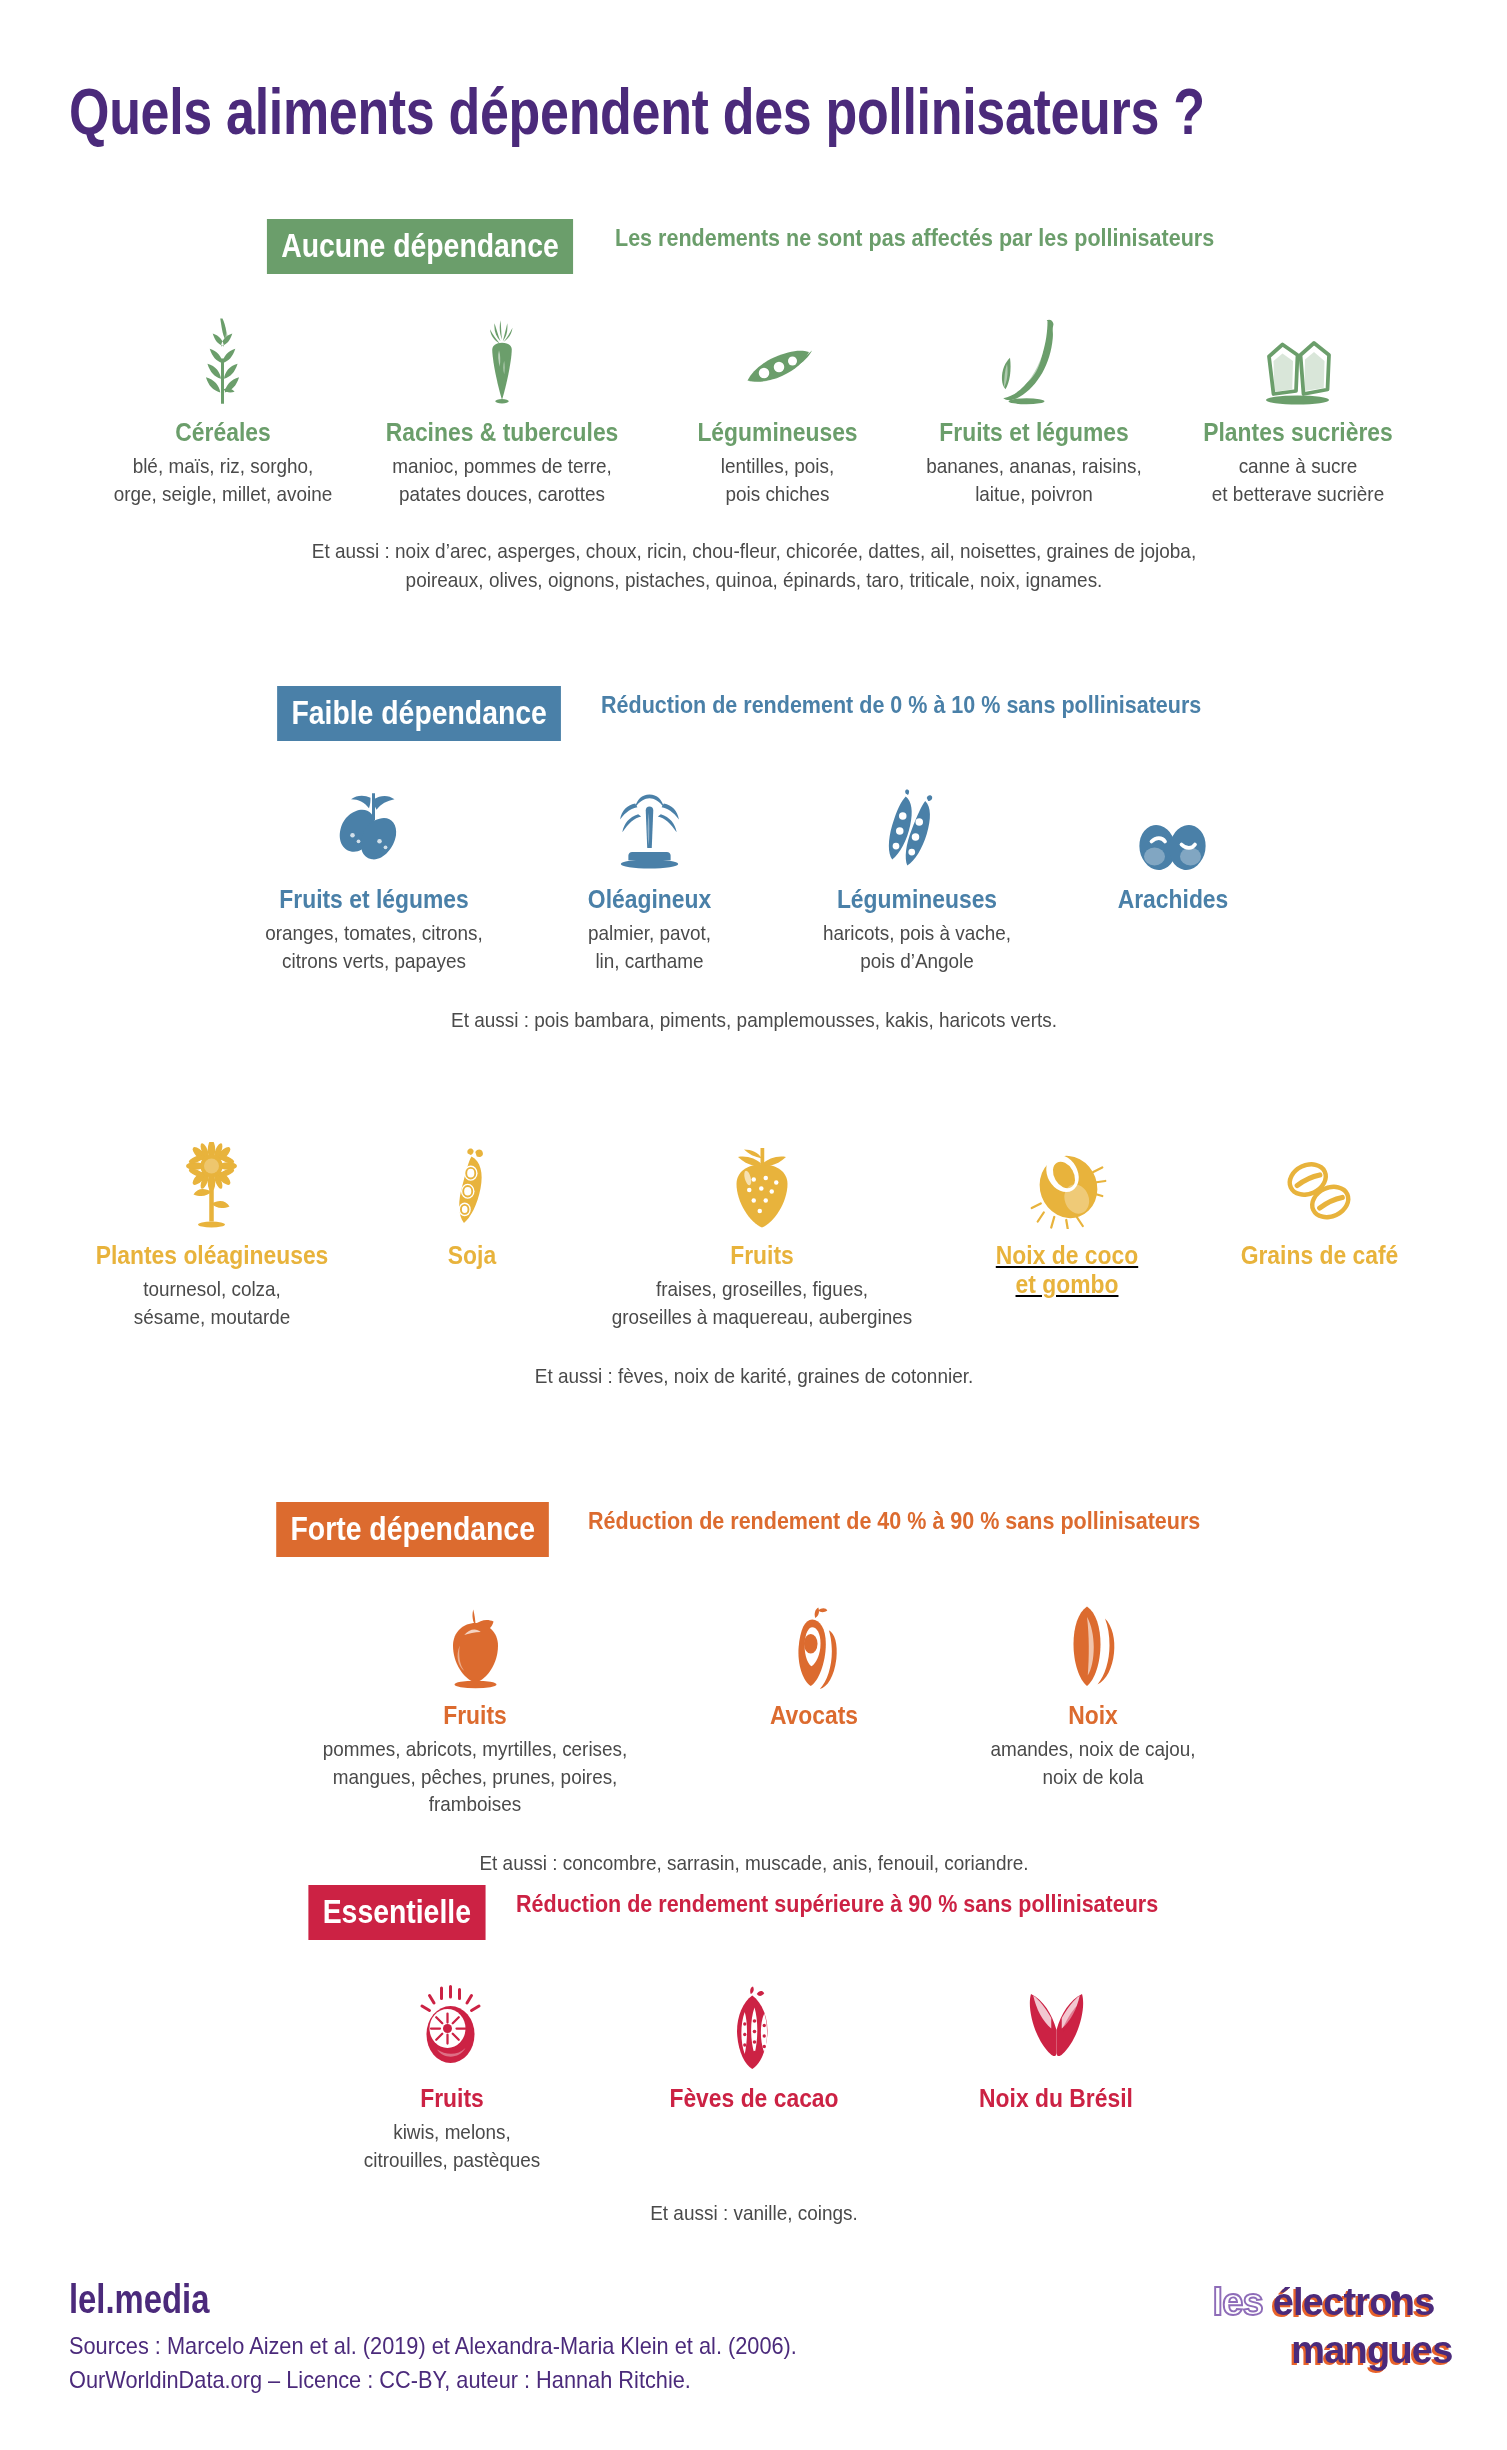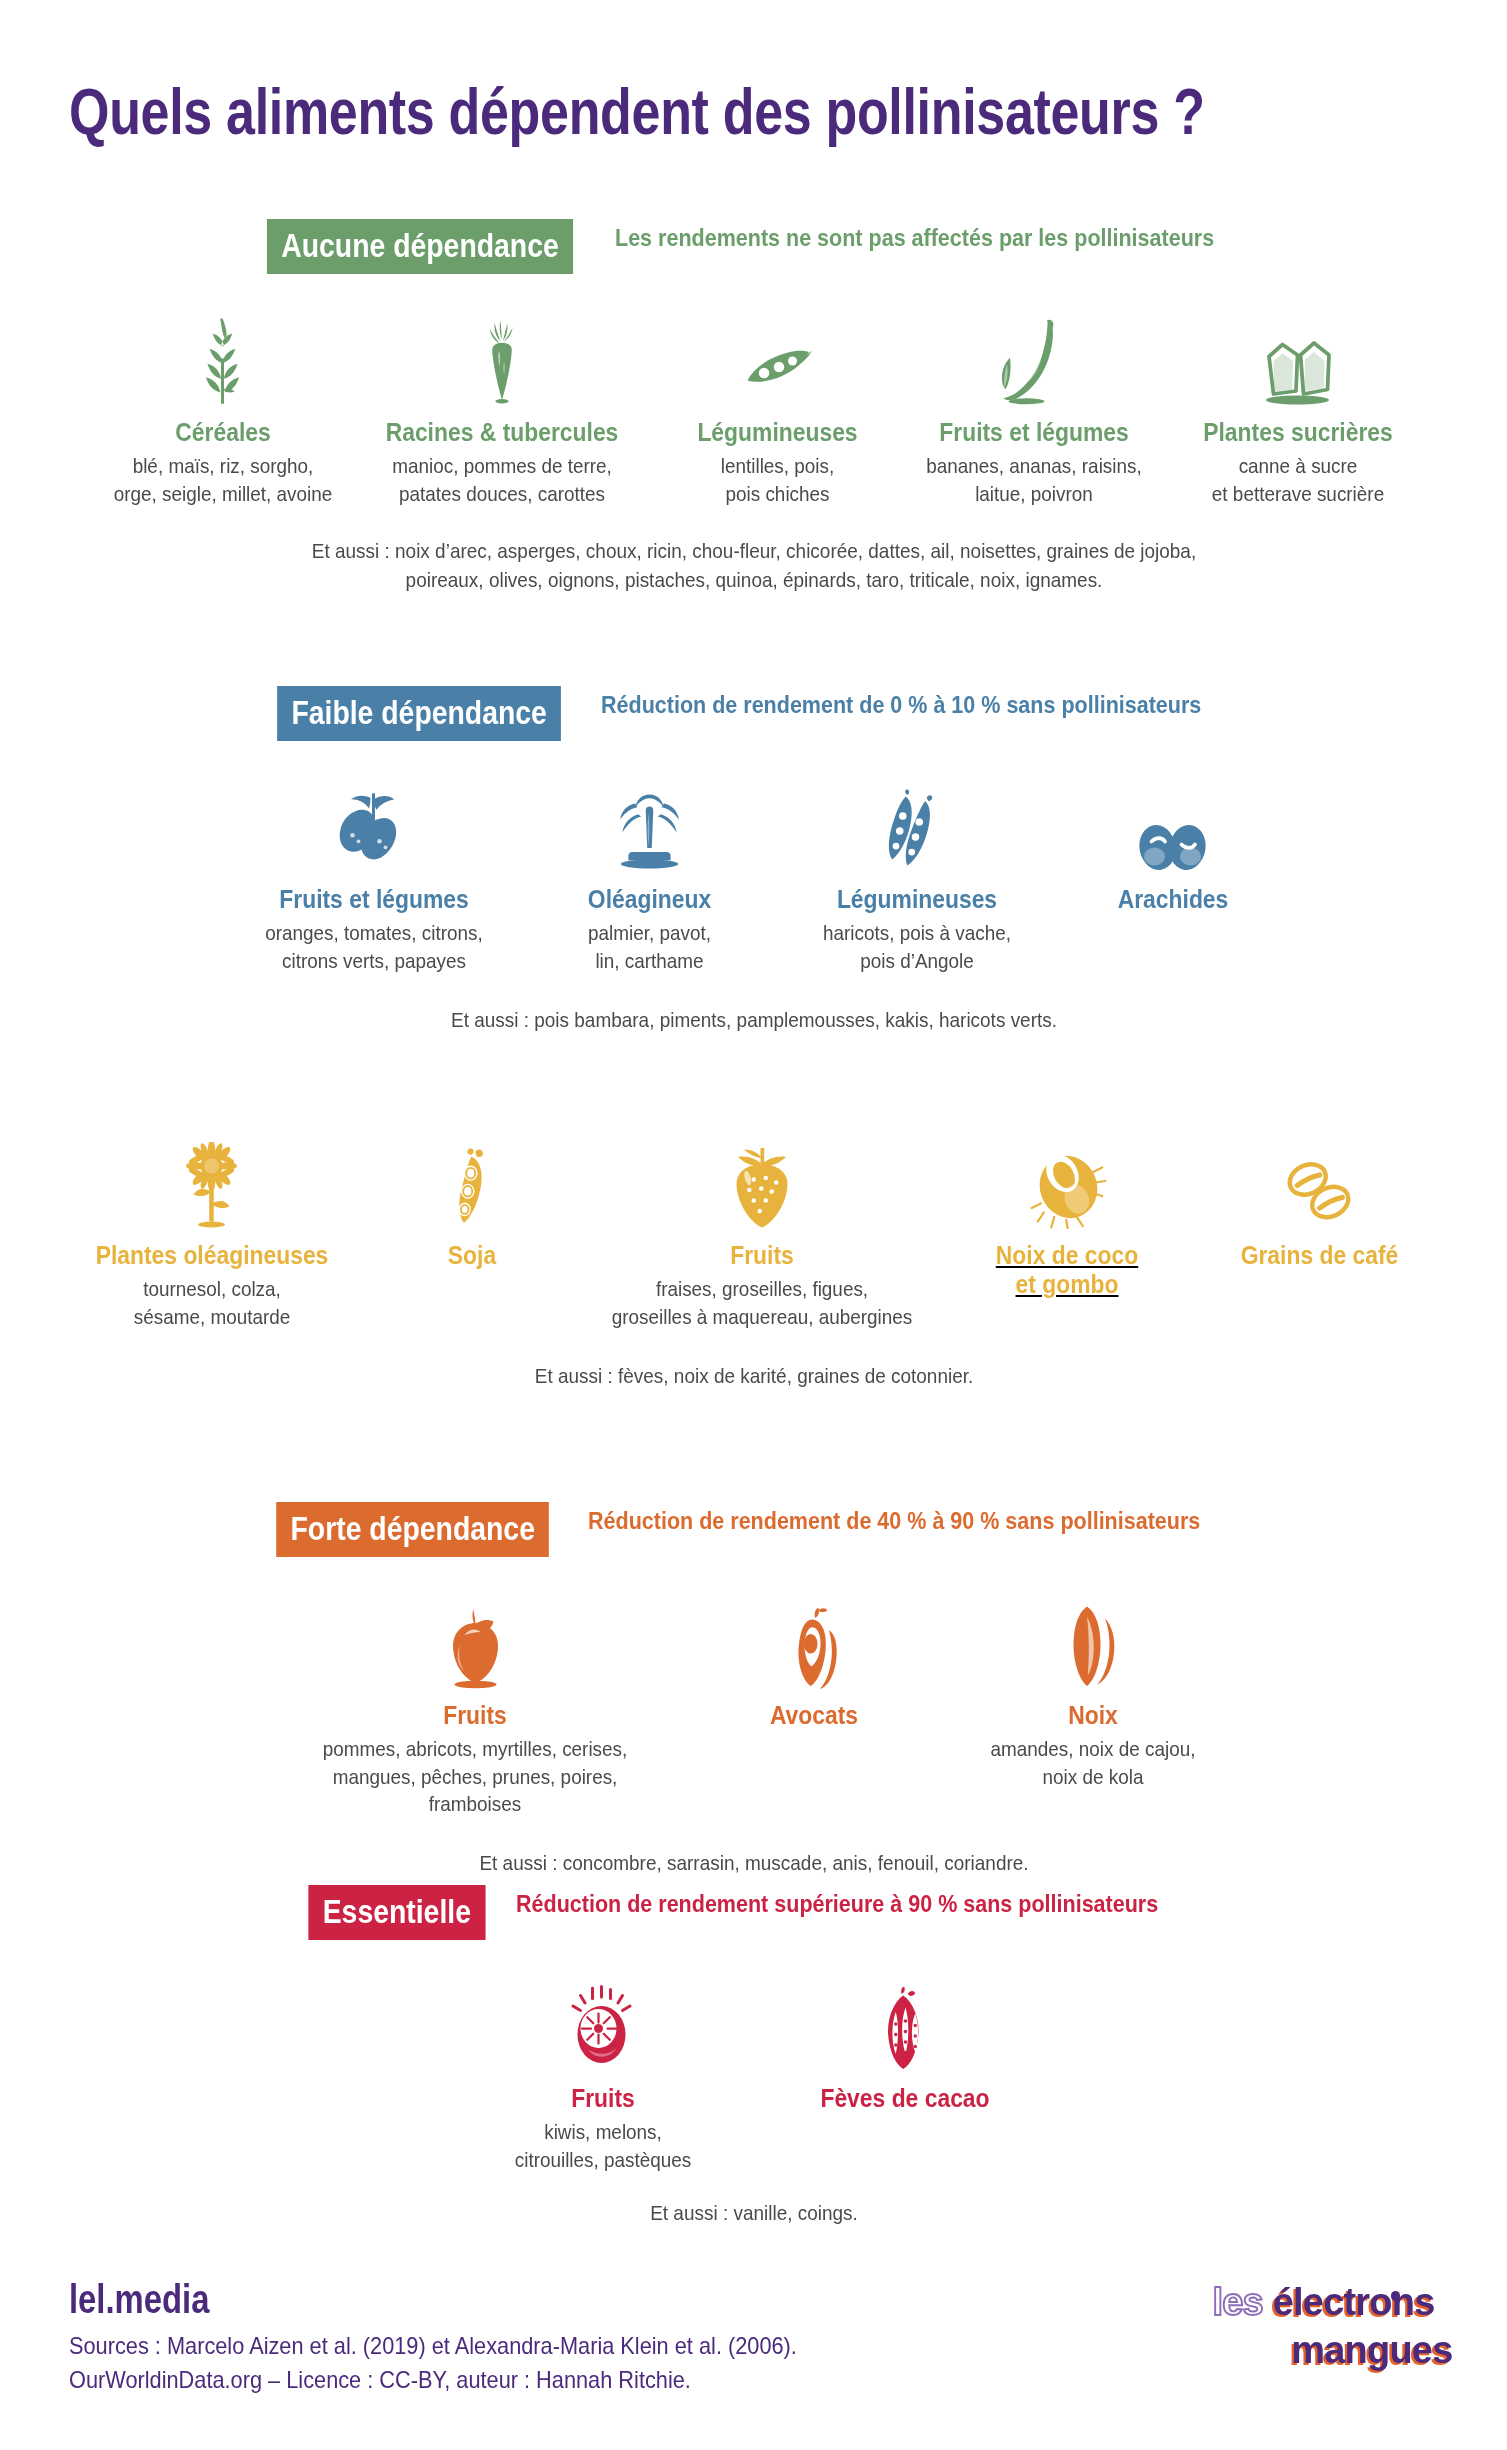--- a/index.html
+++ b/index.html
@@ -663,20 +663,39 @@
               <circle cx="56" cy="54" r="2.2"></circle>
                 <circle cx="56" cy="68" r="2.2"></circle>
                 <circle cx="56" cy="82" r="2.2"></circle>
             </g>
           </svg>
         </div>
         <div class="item-title" style="color:#CC2244;">Fèves de cacao</div>
         <div class="item-desc"></div>
       </div>
 
+      <div class="item" style="width:302px;">
+        <div class="icon-wrap">
+          <svg width="71" height="84" viewBox="0 0 94 112">
+            <g fill="#CC2244">
+              <path d="M47 56c-6-22-18-40-34-48-6 20 6 62 26 80 4 4 8 4 8-2z"></path>
+              <path d="M47 56c6-22 18-40 34-48 6 20-6 62-26 80-4 4-8 4-8-2z"></path>
+            </g>
+            <g fill="#fff" opacity=".75">
+              <path d="M40 40c-8-14-16-24-24-30 4 18 12 34 24 44z"></path>
+              <path d="M54 40c8-14 16-24 24-30-4 18-12 34-24 44z"></path>
+            </g>
+            <g fill="#CC2244" opacity=".45">
+              <path d="M56 52c6-12 12-22 18-28-4 16-10 26-18 34z"></path>
+            </g>
+          </svg>
+        </div>
+        <div class="item-title" style="color:#CC2244;">Noix du Brésil</div>
+        <div class="item-desc"></div>
+      </div>
     </div>
 
     <div class="also" style="margin-top:26px;">Et aussi : vanille, coings.</div>
   </div>
 
   <div class="footer">
     <div class="brand">lel.media</div>
     <div class="sources">Sources : Marcelo Aizen et al. (2019) et Alexandra-Maria Klein et al. (2006).
 OurWorldinData.org – Licence : CC-BY, auteur : Hannah Ritchie.</div>
 

